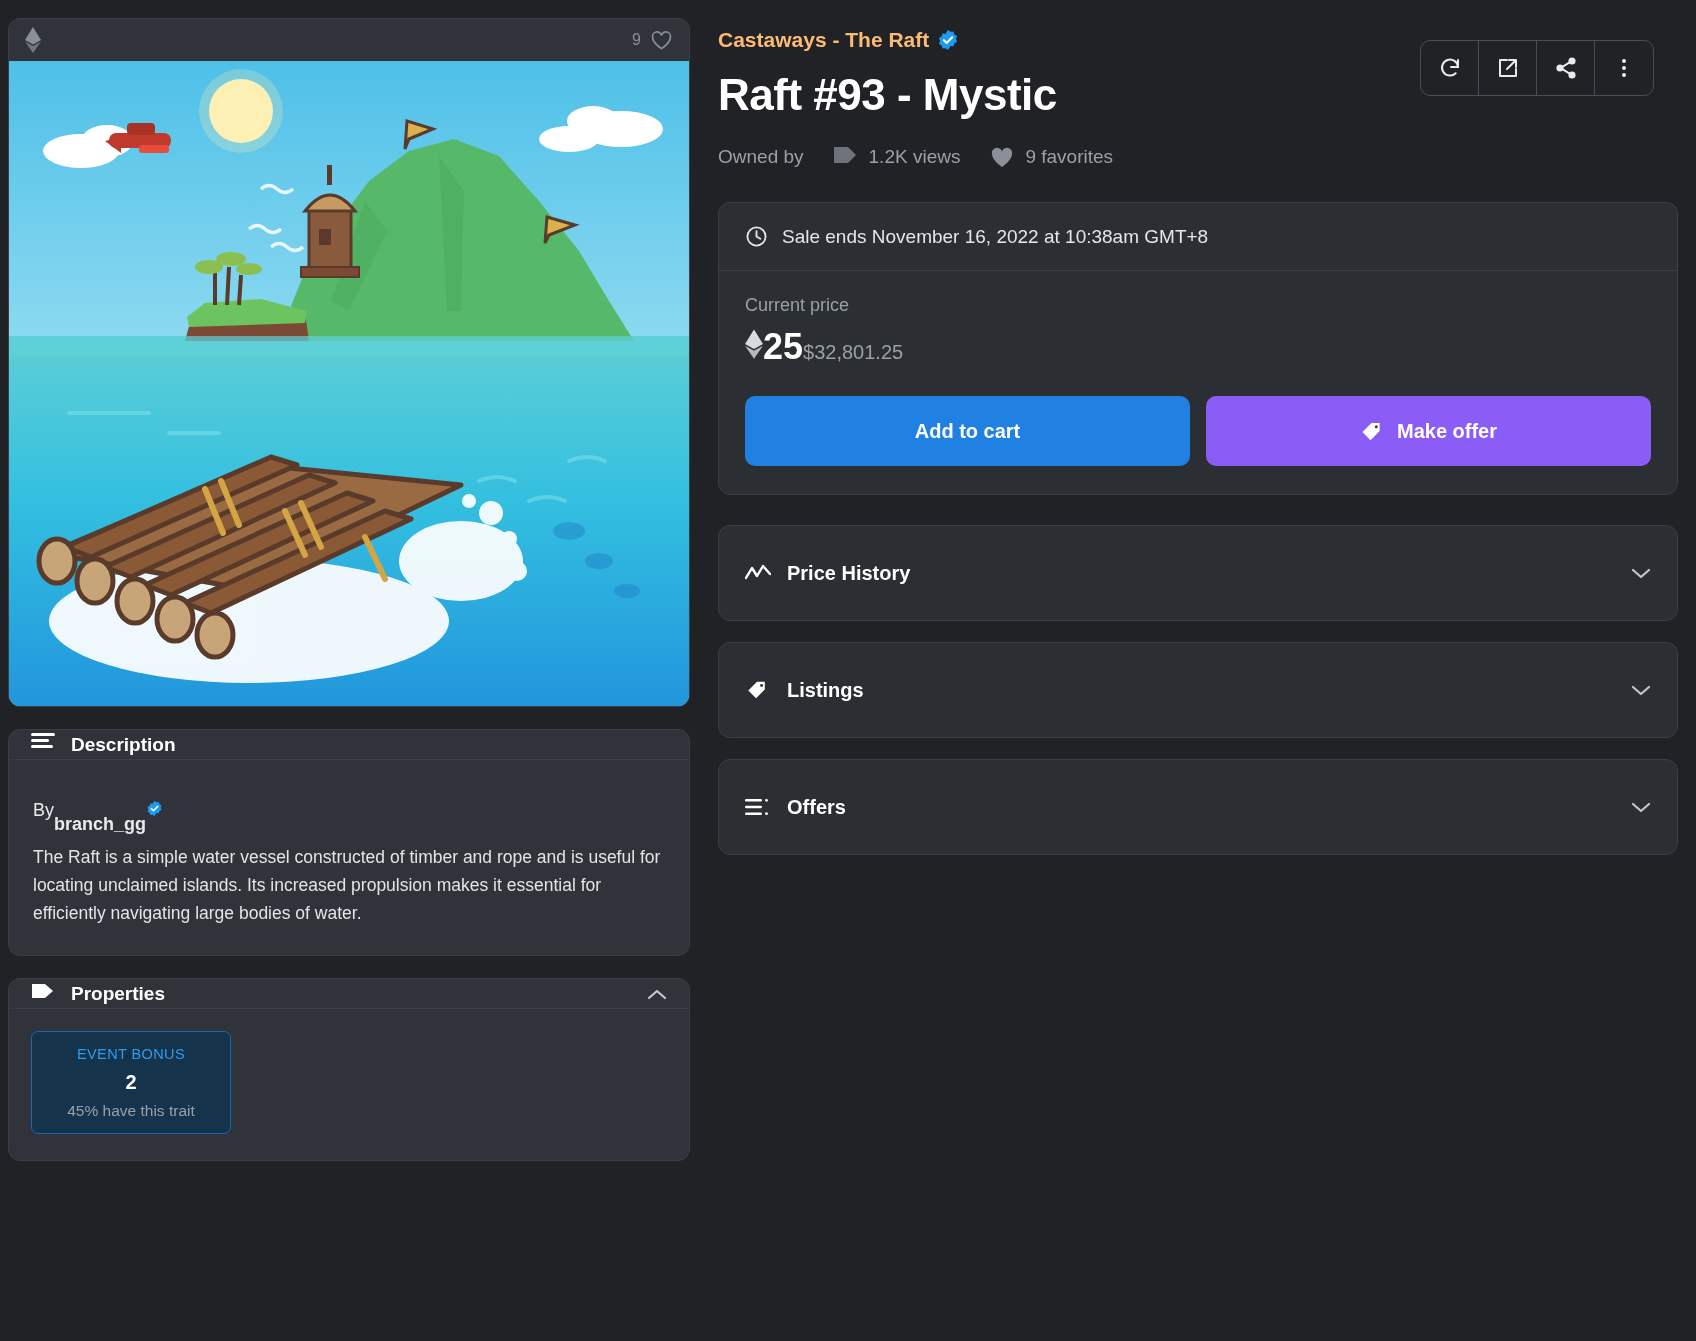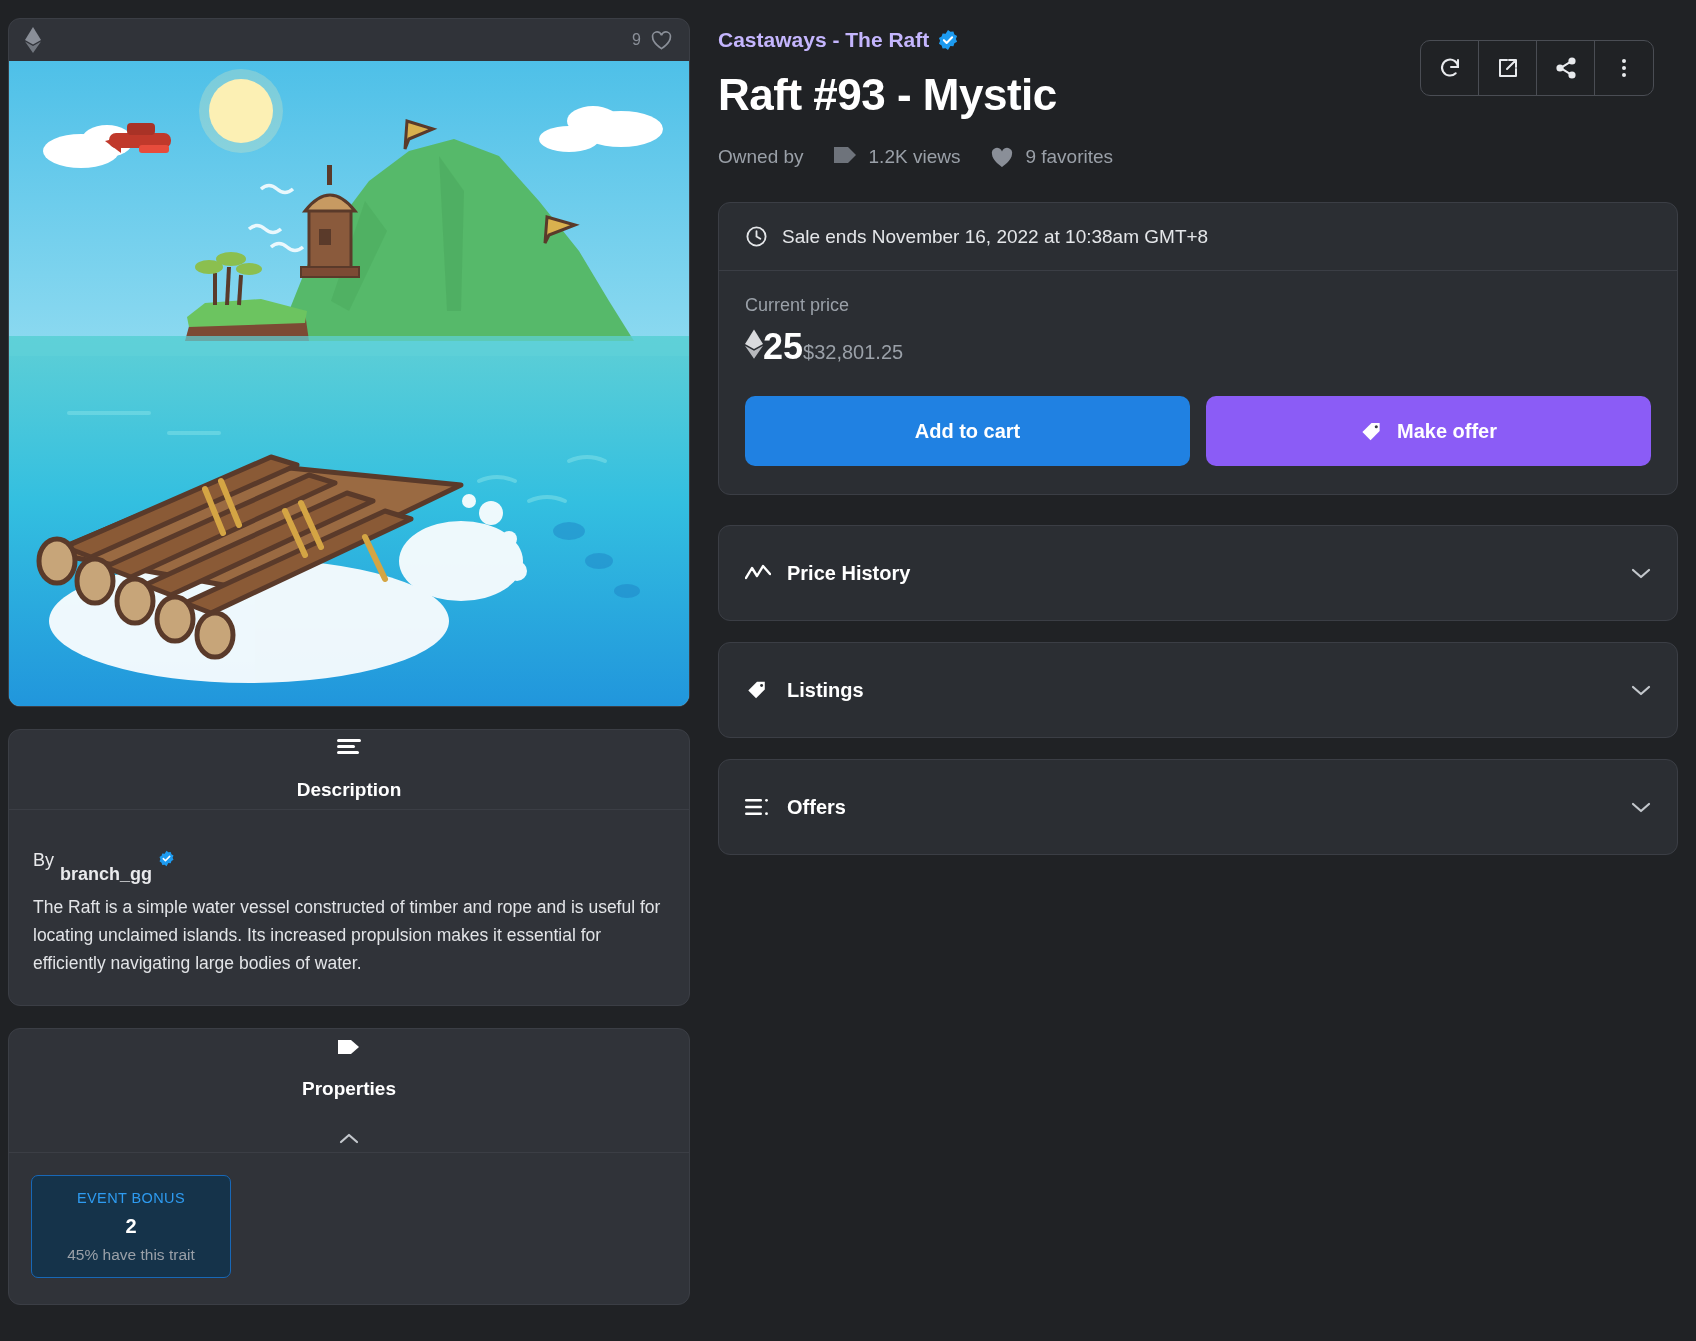--- a/index.html
+++ b/index.html
@@ -27,27 +27,27 @@
   .heart-outline { width: 23px; height: 23px; display:block; }
 
   .art-frame { position: relative; width: 100%; height: 645px; overflow: hidden; background: #74cdea; }
   .art-svg { width: 100%; height: 100%; display: block; }
 
   .panel {
     background: #303339; border: 1px solid #3b3e45; border-radius: 12px; overflow: hidden;
   }
   .panel-head {
     display: flex; align-items: center; gap: 16px;
-    padding: 8px 22px; font-size: 19px; font-weight: bold; color: #fff;
-    border-bottom: 1px solid #3b3e45; cursor: pointer; flex-direction: column;
+    padding: 2px 22px; font-size: 19px; font-weight: bold; color: #fff;
+    border-bottom: 1px solid #3b3e45; cursor: pointer;
   }
   .panel-head .spacer { flex: 1; }
   .panel-body { padding: 26px 24px 28px; }
 
-  .desc-by { font-size: 18px; color: #e9eaec; margin-bottom: 8px; display: flex; align-items: center; gap: 6px;}
+  .desc-by { font-size: 18px; color: #e9eaec; margin-bottom: 8px; display: flex; align-items: center; }
   .desc-by b { font-weight: bold; margin-top: 28px; }
   .desc-text { font-size: 17.5px; line-height: 1.6; color: #e2e4e7; }
 
   .props-grid { display: flex; flex-wrap: wrap; gap: 14px; padding: 22px 22px 26px; }
   .trait {
     width: 200px; border: 1px solid #1868b7; background: #15334a;
     border-radius: 7px; padding: 14px 8px 13px; text-align: center;
   }
   .trait-type { color: #2e9bf0; font-size: 14.5px; letter-spacing: .4px; text-transform: uppercase; margin-bottom: 9px; }
   .trait-value { color: #fff; font-size: 20px; font-weight: bold; margin-bottom: 8px; }
@@ -62,21 +62,21 @@
     background: #202225;
   }
   .action-btn {
     width: 58px; height: 54px; display: flex; align-items: center; justify-content: center;
     border-right: 1px solid #4a4d54; cursor: pointer;
   }
   .action-btn:last-child { border-right: none; }
   .action-btn svg { width: 24px; height: 24px; }
 
   .collection-link {
-    color: #c4b5fd; font-size: 21px; font-weight: bold; display: flex; align-items: center; gap: 8px;
+    color: #fdba74; font-size: 21px; font-weight: bold; display: flex; align-items: center; gap: 8px;
     margin-bottom: 18px; cursor: pointer;
   }
   .verify-badge { width: 22px; height: 22px; display:block; }
   .nft-title { font-size: 44px; font-weight: bold; color: #fff; letter-spacing: -0.5px; margin-bottom: 26px; }
 
   .meta-row { display: flex; align-items: center; gap: 30px; font-size: 19px; color: #9aa0a8; margin-bottom: 34px; }
   .meta-item { display: flex; gap: 11px; }
   .owned-wrap { position: relative; display: flex; align-items: center; }
   .redact {
     position: absolute; left: 68px; top: -3px; width: 172px; height: 26px;

